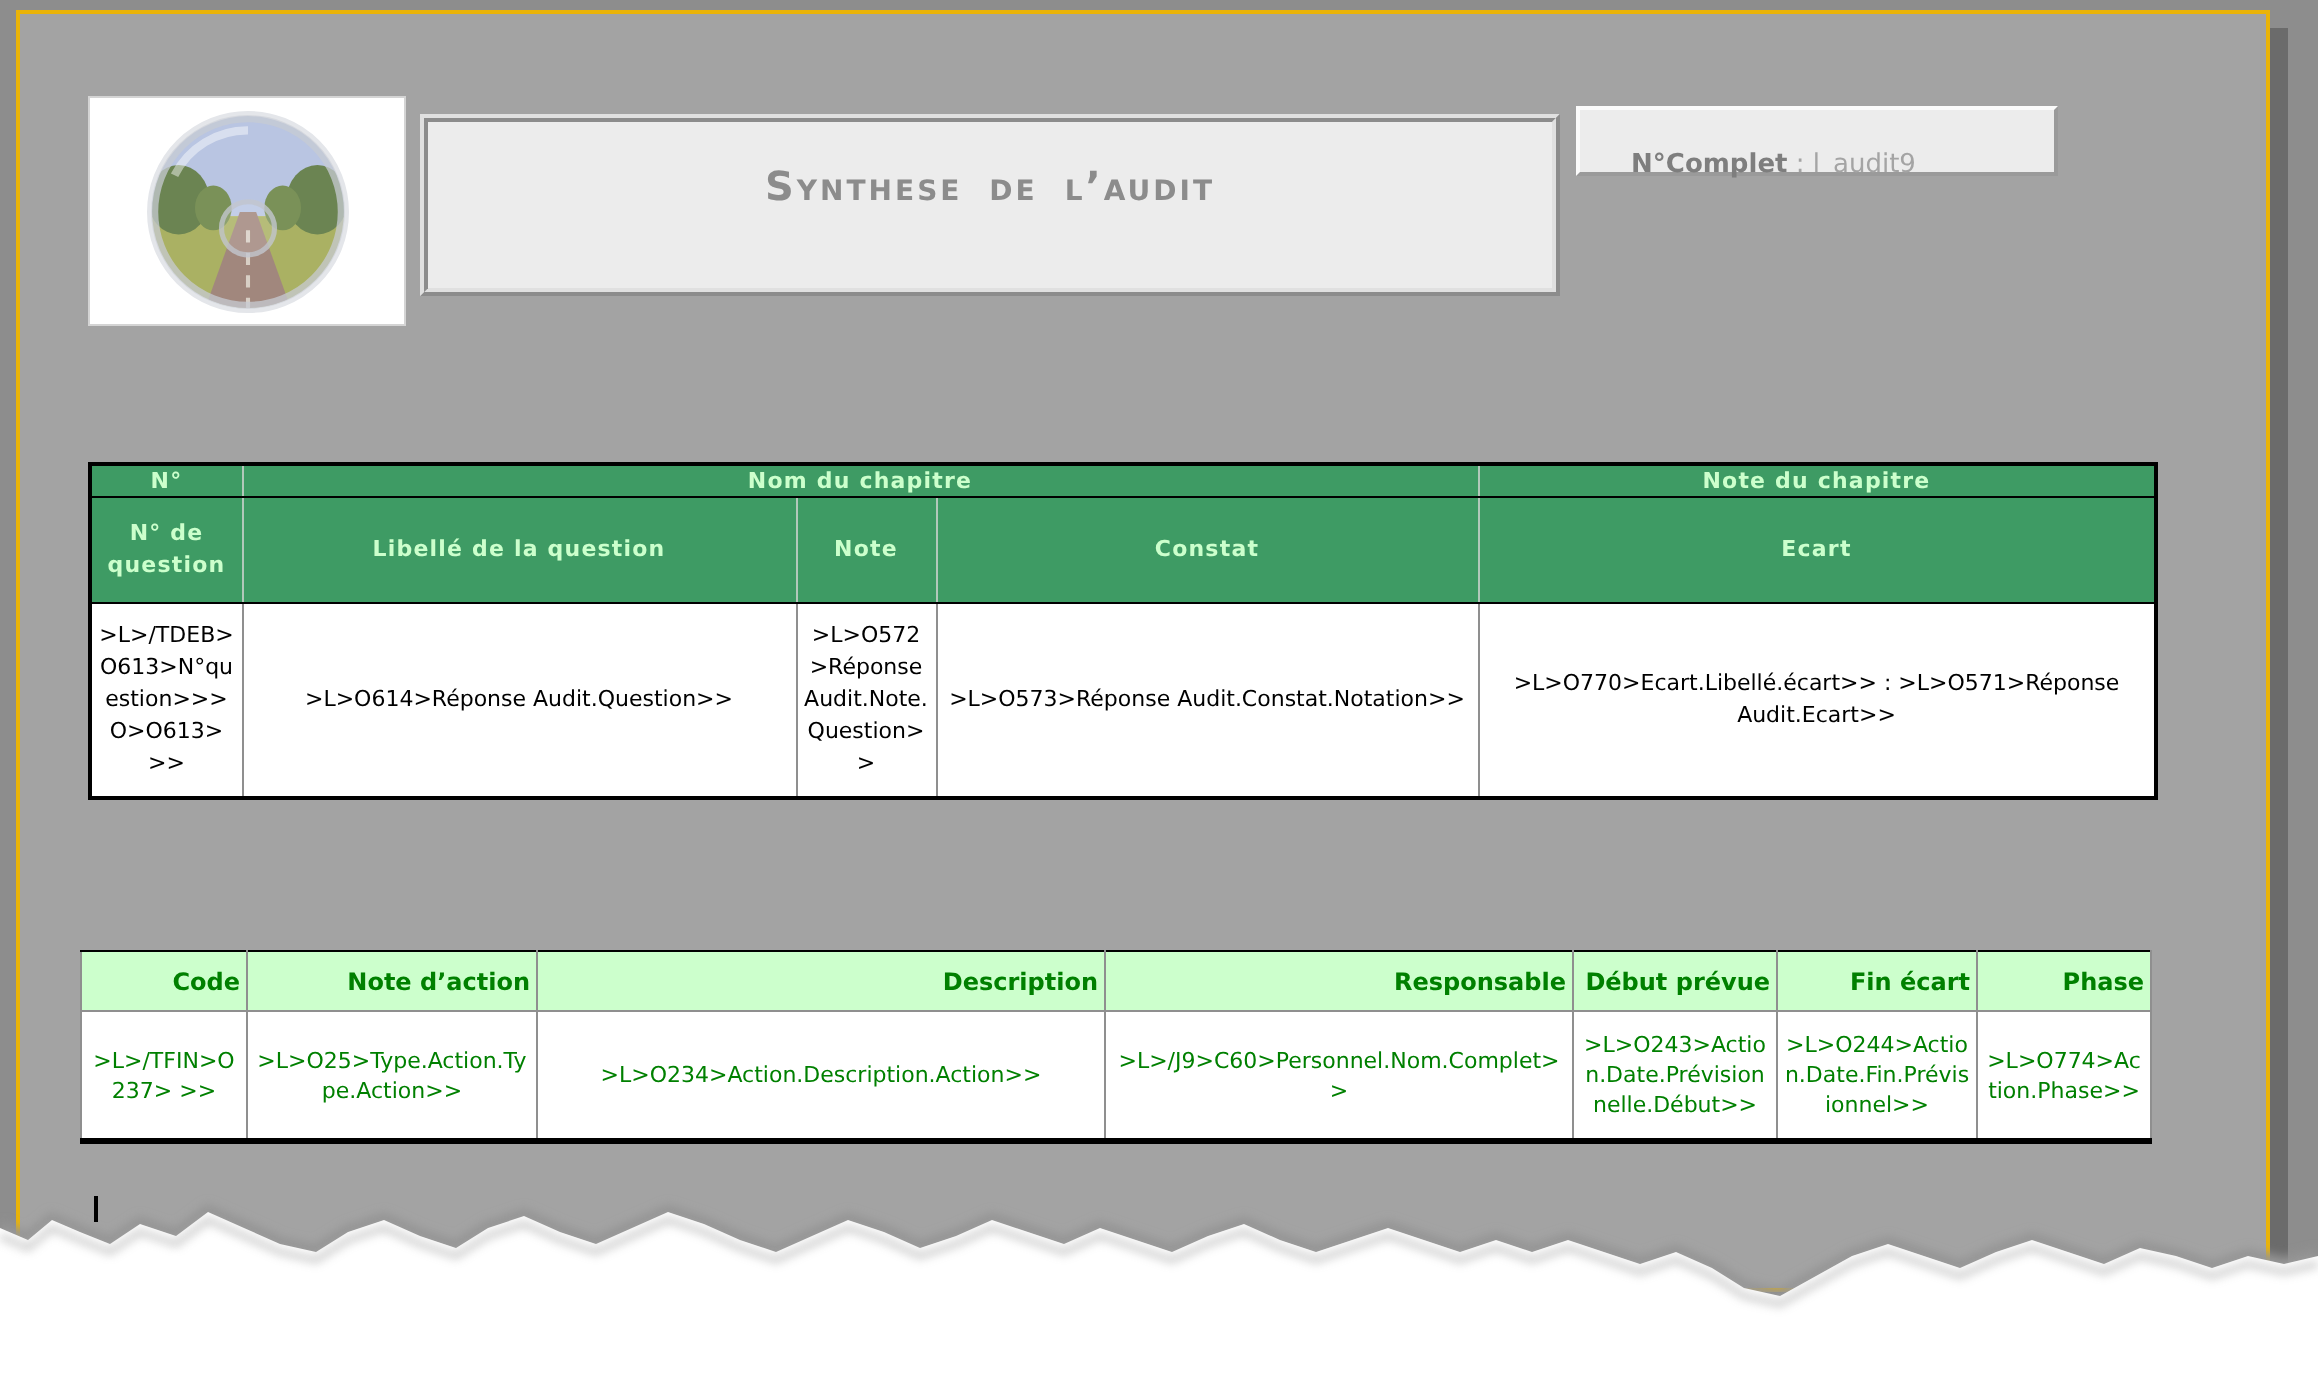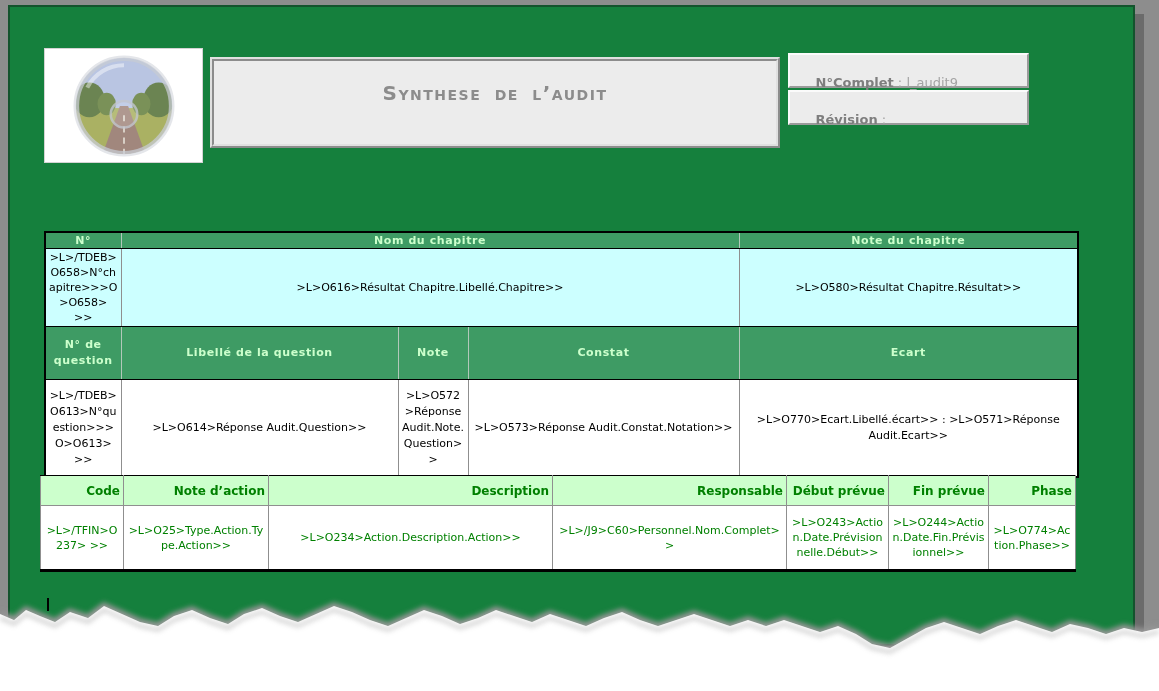--- a/index.html
+++ b/index.html
@@ -7,21 +7,21 @@
     width:1159px;height:691px;position:relative;overflow:hidden;
     background:#ffffff;
     font-family:"DejaVu Sans","Liberation Sans",sans-serif;
   }
   .backdrop{
     position:absolute;left:0;top:0;width:1159px;height:655px;
     background:#8d8d8d;z-index:0;
   }
   .page{
     position:absolute;left:8px;top:5px;width:1123px;height:637px;
-    background:#15803d;border:2px solid #14532d;z-index:1;
+    background:#a3a3a3;border:2px solid #eab308;z-index:1;
     box-shadow:9px 9px 0 #6b6b6b;
   }
   
   .logo-box{
     position:absolute;left:34px;top:41px;width:157px;height:113px;
     background:#fff;border:1px solid #d4d4d4;
     display:flex;align-items:center;justify-content:center;
   }
   .title-box{
     position:absolute;left:200px;top:50px;width:562px;height:83px;
@@ -107,42 +107,34 @@
     </svg>
   </div>
 
   <div class="title-box">
     <div class="title-text">Synthese de l’audit</div>
   </div>
 
   <div class="info-box" style="top:46px;">
     <span class="lbl">N°Complet</span><span class="sep"> : </span><span class="val">l_audit9</span>
   </div>
-  <div class="info-box" style="top:83px;">
-    <span class="lbl">Révision</span><span class="sep"> : </span><span class="val"></span>
-  </div>
 
   <table class="t1">
     <colgroup>
       <col style="width:76px">
         <col style="width:277px">
         <col style="width:70px">
       <col style="width:271px">
         <col style="width:339px">
     </colgroup>
     <tbody>
         <tr class="ghead r-head1">
       <th>N°</th>
       <th colspan="3">Nom du chapitre</th>
       <th>Note du chapitre</th>
-    </tr>
-    <tr class="r-data1">
-      <td>&gt;L&gt;/TDEB&gt;O658&gt;N°chapitre&gt;&gt;&gt;O&gt;O658&gt; &gt;&gt;</td>
-      <td colspan="3">&gt;L&gt;O616&gt;Résultat Chapitre.Libellé.Chapitre&gt;&gt;</td>
-      <td>&gt;L&gt;O580&gt;Résultat Chapitre.Résultat&gt;&gt;</td>
     </tr>
     <tr class="ghead r-head2">
       <th>N° de question</th>
       <th>Libellé de la question</th>
       <th>Note</th>
       <th>Constat</th>
       <th>Ecart</th>
     </tr>
     <tr class="r-data2">
       <td>&gt;L&gt;/TDEB&gt;O613&gt;N°question&gt;&gt;&gt;O&gt;O613&gt; &gt;&gt;</td>
@@ -164,21 +156,21 @@
         <col style="width:100px">
         <col style="width:87px">
     </colgroup>
     <tbody>
         <tr class="r-head">
       <th>Code</th>
       <th>Note d’action</th>
       <th>Description</th>
       <th>Responsable</th>
       <th>Début prévue</th>
-      <th>Fin prévue</th>
+      <th>Fin écart</th>
       <th>Phase</th>
     </tr>
     <tr class="r-data">
       <td>&gt;L&gt;/TFIN&gt;O237&gt; &gt;&gt;</td>
       <td>&gt;L&gt;O25&gt;Type.Action.Type.Action&gt;&gt;</td>
       <td>&gt;L&gt;O234&gt;Action.Description.Action&gt;&gt;</td>
       <td>&gt;L&gt;/J9&gt;C60&gt;Personnel.Nom.Complet&gt;&gt;</td>
       <td>&gt;L&gt;O243&gt;Action.Date.Prévisionnelle.Début&gt;&gt;</td>
       <td>&gt;L&gt;O244&gt;Action.Date.Fin.Prévisionnel&gt;&gt;</td>
       <td>&gt;L&gt;O774&gt;Action.Phase&gt;&gt;</td>

